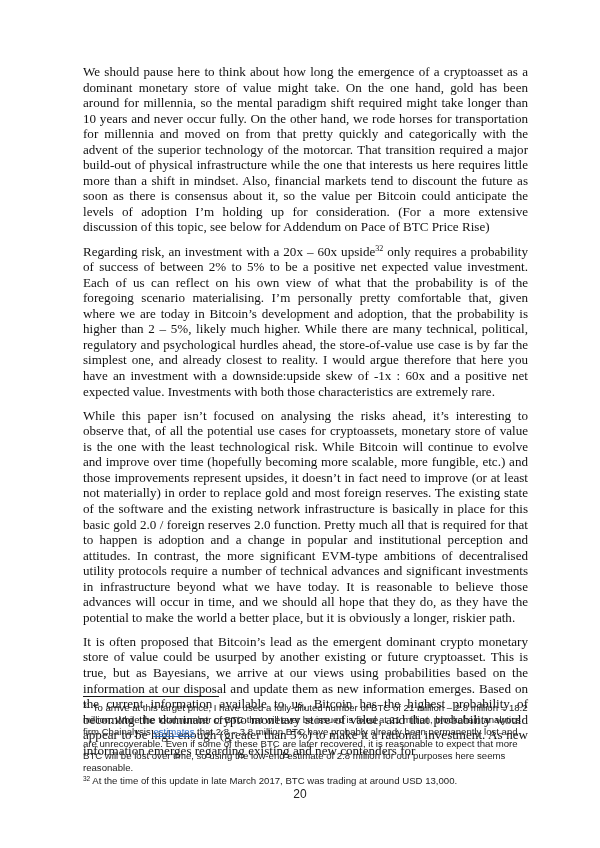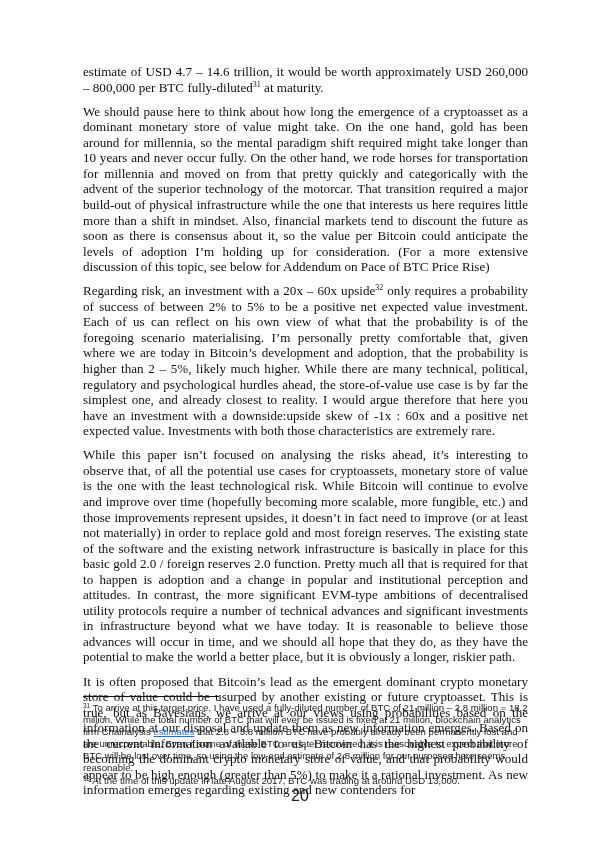--- a/index.html
+++ b/index.html
@@ -20,38 +20,37 @@
     position: absolute; left: 83px; top: 702px; width: 450px;
     font-family: "Liberation Sans", "DejaVu Sans", sans-serif;
     font-size: 9.6px; line-height: 12.1px; color: #222;
   }
   .footnotes p { margin: 0; }
   .footnotes sup { font-size: 6.5px; vertical-align: 3px; }
   .link { color: #2b6cc4; text-decoration: underline; }
   .page-number {
     position: absolute; left: 0; width: 600px; top: 787px; text-align: center;
     font-family: "Liberation Sans", "DejaVu Sans", sans-serif;
-    font-size: 16px; color: #222;
+    font-size: 12px; color: #222;
   }
 </style>
 </head>
 <body>
 
 <div class="page">
-  <p><span>estimate of USD 4.7 – 14.6 trillion, it would be worth approximately USD 260,000 – 800,000 per BTC fully-diluted</span><sup>31</sup><span> at maturity.</span></p>
 
   <p><span>We should pause here to think about how long the emergence of a cryptoasset as a dominant monetary store of value might take.  On the one hand, gold has been around for millennia, so the mental paradigm shift required might take longer than 10 years and never occur fully.  On the other hand, we rode horses for transportation for millennia and moved on from that pretty quickly and categorically with the advent of the superior technology of the motorcar.  That transition required a major build-out of physical infrastructure while the one that interests us here requires little more than a shift in mindset.  Also, financial markets tend to discount the future as soon as there is consensus about it, so the value per Bitcoin could anticipate the levels of adoption I’m holding up for consideration. (For a more extensive discussion of this topic, see below for </span><b>Addendum on Pace of BTC Price Rise</b><span>)</span></p>
 
   <p><span>Regarding risk, an investment with a 20x – 60x upside</span><sup>32</sup><span> only requires a probability of success of between 2% to 5% to be a positive net expected value investment.  Each of us can reflect on his own view of what that the probability is of the foregoing scenario materialising. I’m personally pretty comfortable that, given where we are today in Bitcoin’s development and adoption, that the probability is higher than 2 – 5%, likely much higher.  While there are many technical, political, regulatory and psychological hurdles ahead, the store-of-value use case is by far the simplest one, and already closest to reality.  I would argue therefore that here you have an investment with a downside:upside skew of -1x : 60x and a positive net expected value.  Investments with both those characteristics are extremely rare.</span></p>
 
   <p><span>While this paper isn’t focused on analysing the risks ahead, it’s interesting to observe that, of all the potential use cases for cryptoassets, monetary store of value is the one with the least technological risk.  While Bitcoin will continue to evolve and improve over time (hopefully becoming more scalable, more fungible, etc.) and those improvements represent upsides, it doesn’t in fact need to improve (or at least not materially) in order to replace gold and most foreign reserves.  The existing state of the software and the existing network infrastructure is basically in place for this basic gold 2.0 / foreign reserves 2.0 function.  Pretty much all that is required for that to happen is adoption and a change in popular and institutional perception and attitudes.  In contrast, the more significant EVM-type ambitions of decentralised utility protocols require a number of technical advances and significant investments in infrastructure beyond what we have today.   It is reasonable to believe those advances will occur in time, and we should all hope that they do, as they have the potential to make the world a better place, but it is obviously a longer, riskier path.</span></p>
 
   <p><span>It is often proposed that Bitcoin’s lead as the emergent dominant crypto monetary store of value could be usurped by another existing or future cryptoasset.  This is true, but as Bayesians, we arrive at our views using probabilities based on the information at our disposal and update them as new information emerges.  Based on the current information available to us, Bitcoin has the highest probability of becoming the dominant crypto monetary store of value, and that probability would appear to be high enough (greater than 5%) to make it a rational investment.  As new information emerges regarding existing and new contenders for</span></p>
 </div>
 
 <div class="fn-rule"></div>
 
 <div class="footnotes">
   <p><sup>31</sup><span> To arrive at this target price, I have used a fully-diluted number of BTC of 21 million – 2.8 million = 18.2 million.  While the total number of BTC that will ever be issued is fixed at 21 million, blockchain analytics firm Chainalysis </span><span class="link">estimates</span><span> that 2.8 – 3.8 million BTC have probably already been permanently lost and are unrecoverable.   Even if some of these BTC are later recovered, it is reasonable to expect that more BTC will be lost over time, so using the low-end estimate of 2.8 million for our purposes here seems reasonable.</span></p>
-  <p><sup>32</sup><span> At the time of this update in late August 2017, BTC was trading at around USD 13,000.</span></p>
+  <p><sup>32</sup><span> At the time of this update in late March 2017, BTC was trading at around USD 13,000.</span></p>
 </div>
 
 <div class="page-number">20</div>
 
 </body></html>

